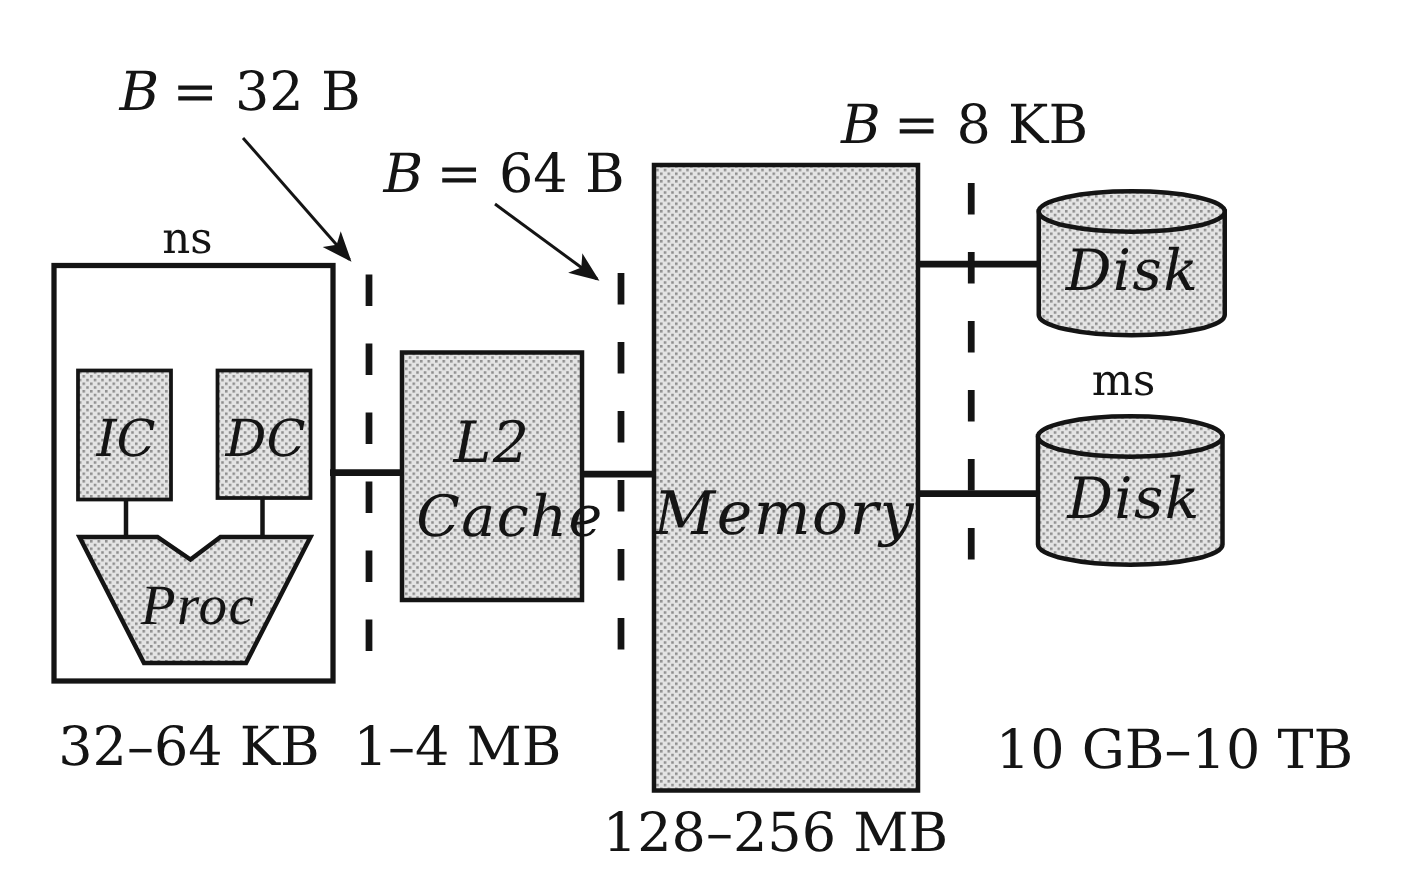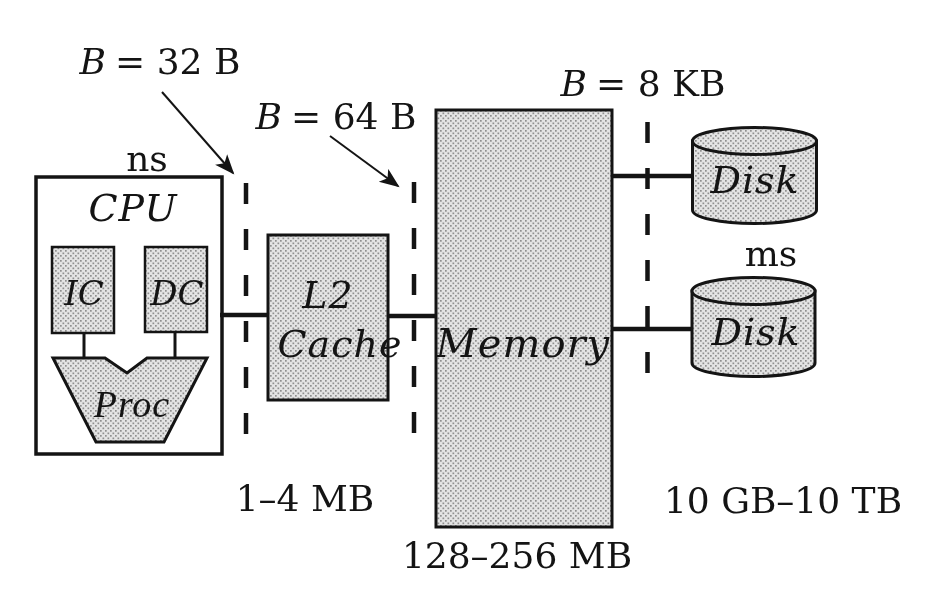--- a/index.html
+++ b/index.html
@@ -14,21 +14,21 @@
   .lbl {
     position:absolute;
     transform:translate(-50%,-50%);
     white-space:nowrap;
     color:#141414;
     line-height:1;
     text-align:center;
     z-index:2;
   }
   .it { font-style:italic; }
-  .s30 { font-size:36px;margin-left:22px; }
+  .s30 { font-size:29px; }
   .s34 { font-size:34px; }
   .s36 { font-size:36px; }
   .s38 { font-size:38px; letter-spacing:1px; }
   .s40 { font-size:40px; letter-spacing:1px; }
   .blabel { display:flex; gap:9px; align-items:baseline; font-size:36px; }
 </style>
 </head>
 <body>
 
 <div id="canvas">
@@ -87,27 +87,27 @@
     <span>= 64 B</span>
   </div>
   <div class="lbl blabel" style="left:643px; top:84px;">
     <span class="it">B</span>
     <span>= 8 KB</span>
   </div>
 
   <div class="lbl s30" style="left:125px; top:159px;">ns</div>
   <div class="lbl s30" style="left:749px; top:254px;">ms</div>
 
-  <div class="lbl it s38" style="left:133px; top:208px;">CPU</div>
   <div class="lbl it s34" style="left:84px; top:293px;">IC</div>
   <div class="lbl it s34" style="left:177px; top:293px;">DC</div>
   <div class="lbl it s38" style="left:132px; top:404px;font-family:Liberation Serif, serif;">Proc</div>
   <div class="lbl it s38" style="left:328px; top:295px;">L2</div>
   <div class="lbl it s38" style="left:328px; top:344px;padding-left:24px;">Cache</div>
   <div class="lbl it s40" style="left:523px; top:326px;margin-top:17px;">Memory</div>
   <div class="lbl it s38" style="left:755px; top:180px;">Disk</div>
   <div class="lbl it s38" style="left:756px; top:332px;">Disk</div>
 
+  <div class="lbl s36" style="left:126px; top:499px;">32–64 KB</div>
   <div class="lbl s36" style="left:305px; top:499px;">1–4 MB</div>
   <div class="lbl s36" style="left:517px; top:556px;text-align:right;">128–256 MB</div>
   <div class="lbl s36" style="left:783px; top:501px;">10 GB–10 TB</div>
 
 </div>
 
 </body></html>

